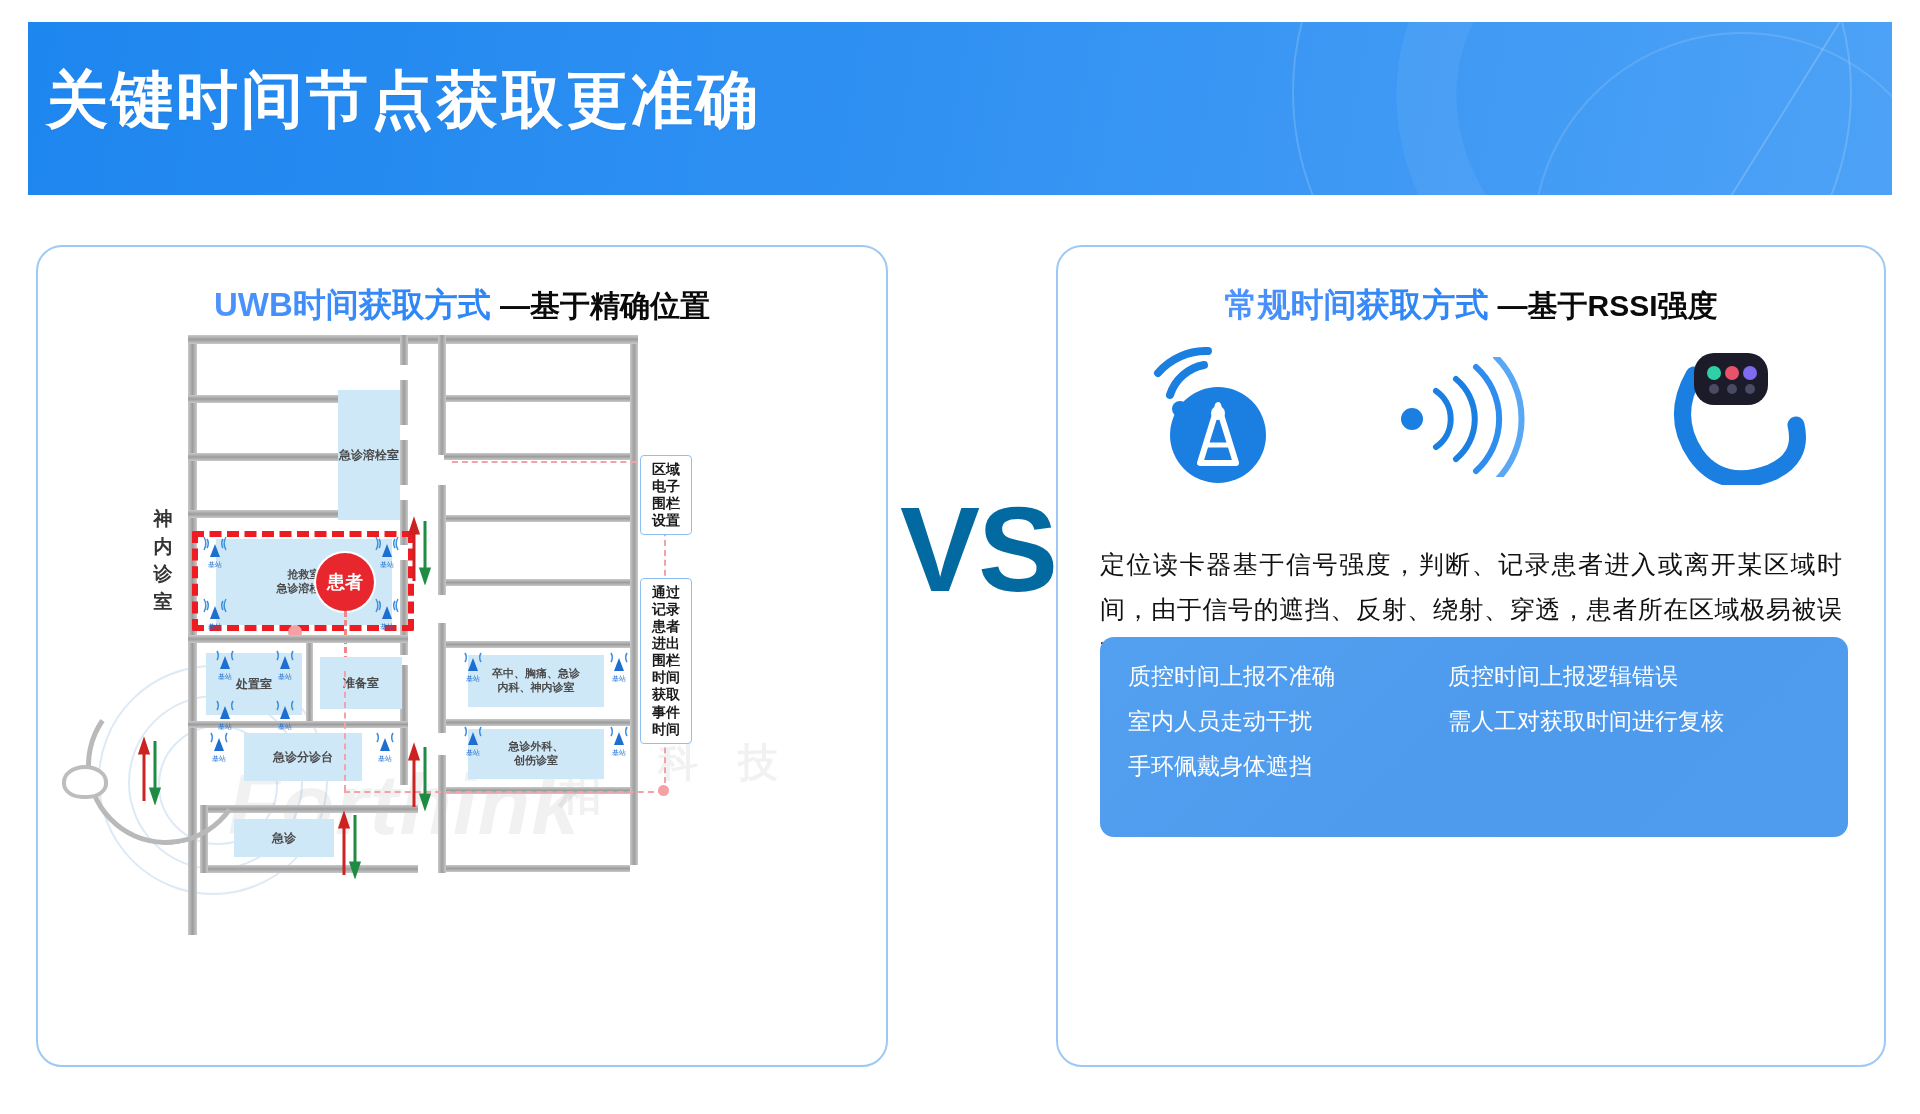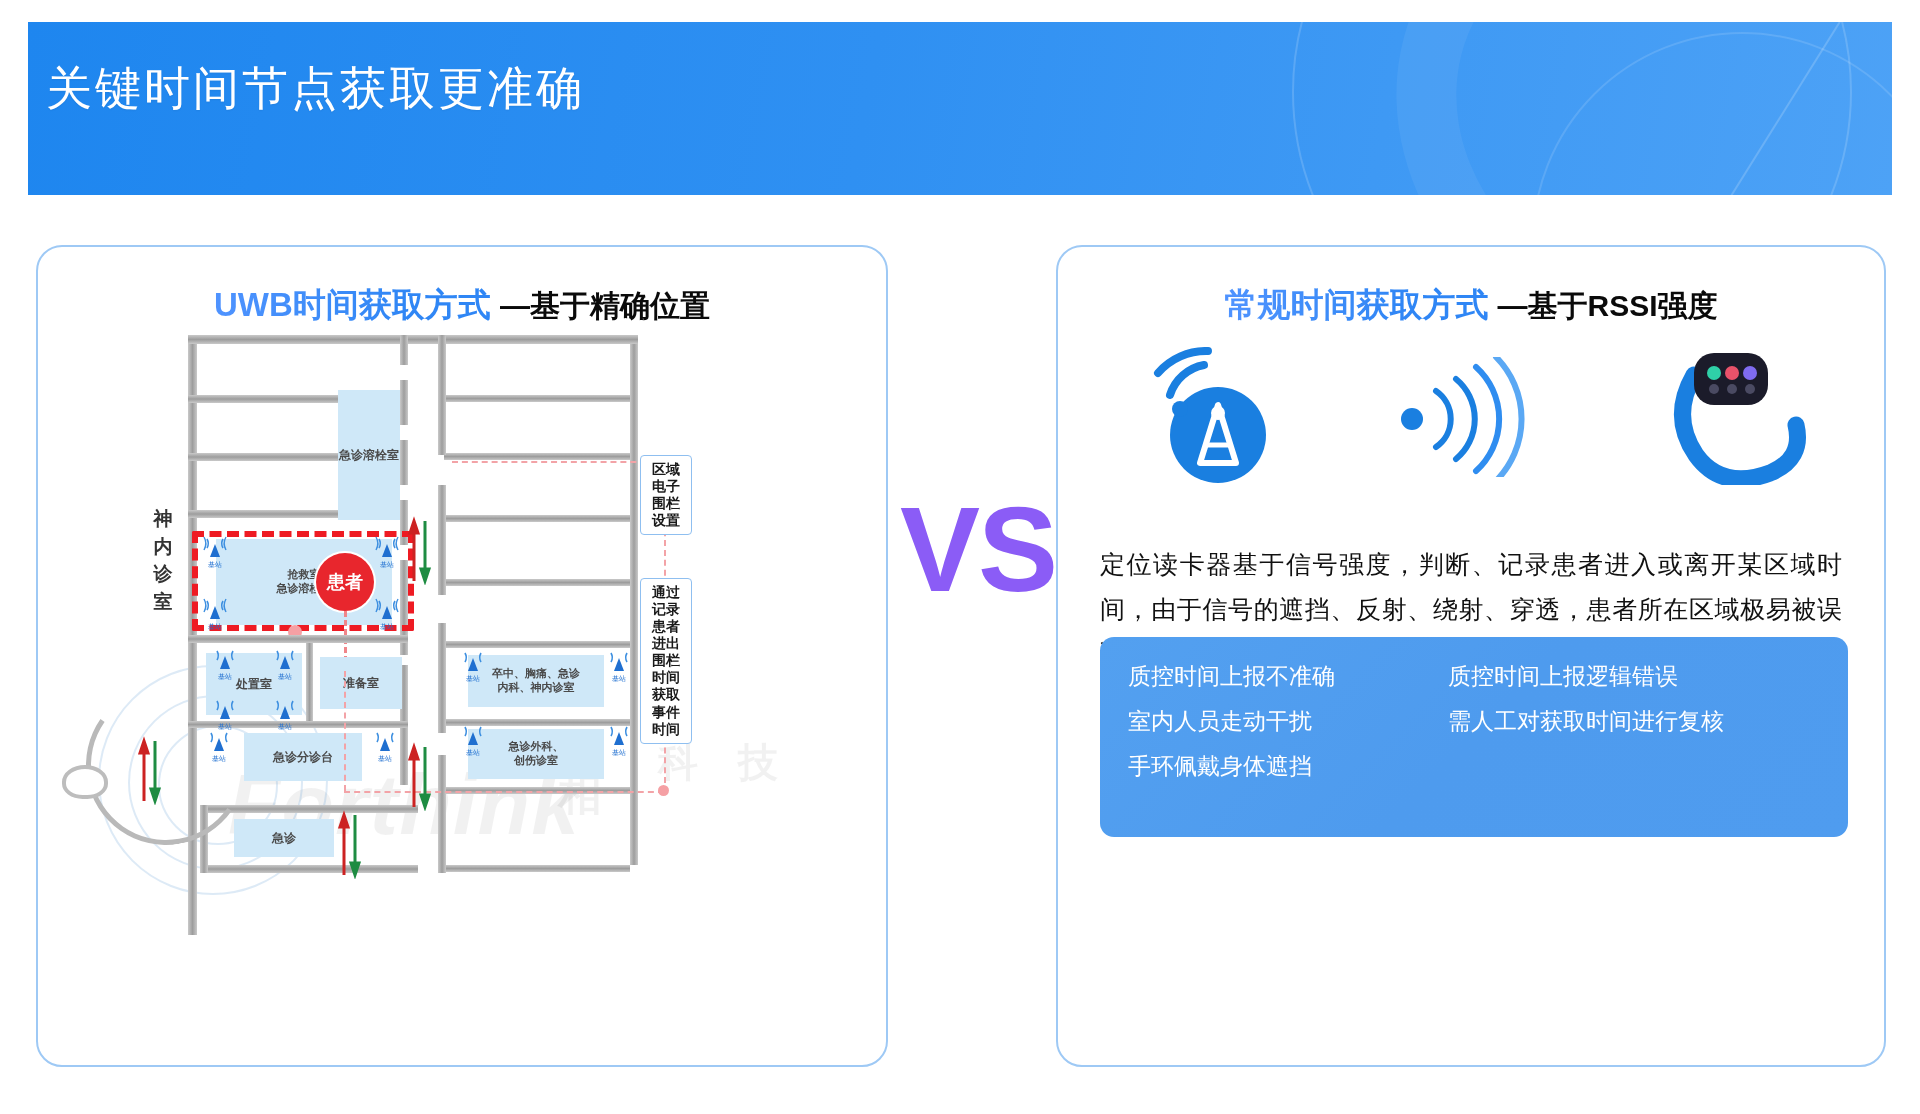--- a/index.html
+++ b/index.html
@@ -38,21 +38,21 @@
     border: 2px solid rgba(255,255,255,0.13);
   }
   .header .diag {
     position: absolute; right: 120px; top: -40px;
     width: 2px; height: 300px;
     background: rgba(255,255,255,0.18);
     transform: rotate(32deg);
   }
   .header-title {
     position: absolute; left: 18px; top: 36px;
-    font-size: 46px; font-weight: 400; color: #ffffff;
+    font-size: 62px; font-weight: 700; color: #ffffff;
     letter-spacing: 3px;
     text-shadow: 0 1px 2px rgba(0,0,0,0.06);
   }
 
   
   .panel {
     position: absolute;
     background: #ffffff;
     border: 2px solid #9ec9f5;
     border-radius: 26px;
@@ -70,21 +70,21 @@
     -webkit-background-clip: text; background-clip: text;
     -webkit-text-fill-color: transparent; color:#2f86f5;
   }
   .ttl-black { color: #0a0a0a; font-size: 30px; }
 
   
   .vs {
     position: absolute; left: 900px; top: 500px;
     width: 140px; text-align: center;
     font-size: 120px; font-weight: 700; line-height: 0.82;
-    color: #8b5cf6; letter-spacing: -2px;
+    color: #0369a1; letter-spacing: -2px;
   }
 
   
   .floorplan { position: absolute; left: 0; top: 88px; width: 848px; height: 700px; }
   .wm {
     position: absolute; color: rgba(0,0,0,0.055); font-weight: 700;
     pointer-events: none; user-select: none;
   }
   .wm-main { left: 190px; top: 420px; font-size: 86px; font-style: italic; letter-spacing: 1px; }
   .wm-cn1  { left: 520px; top: 430px; font-size: 44px; }

